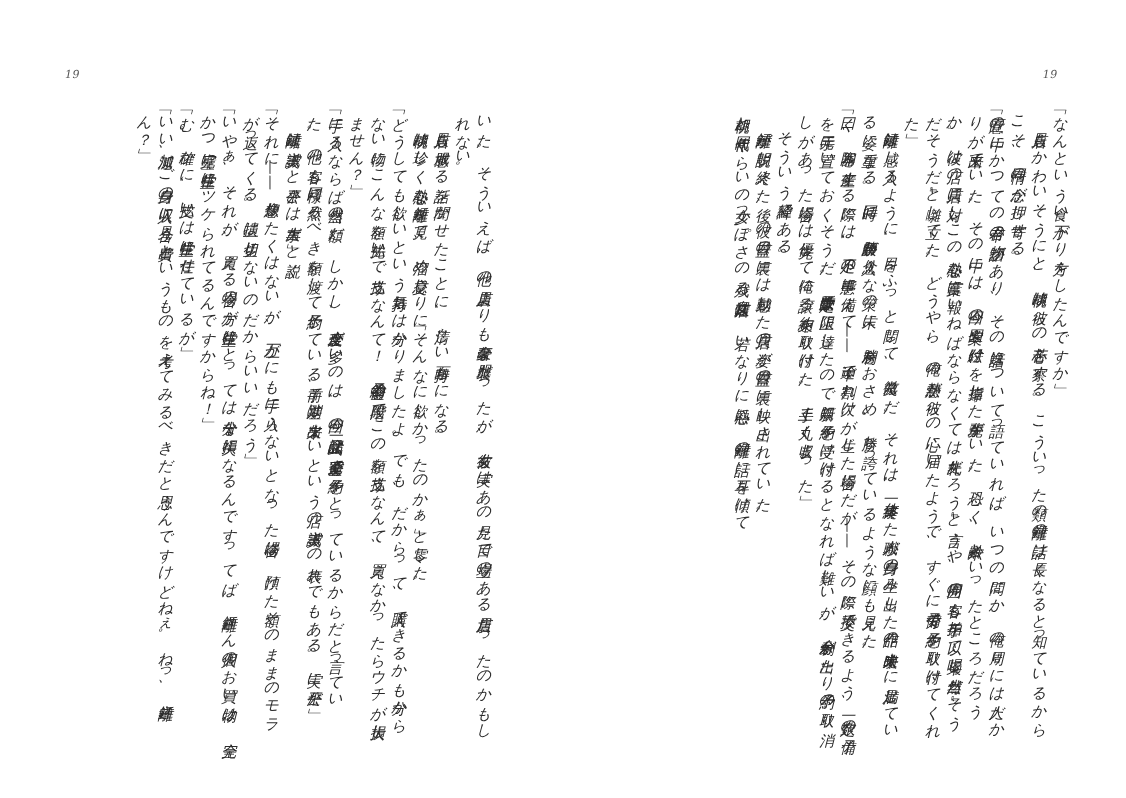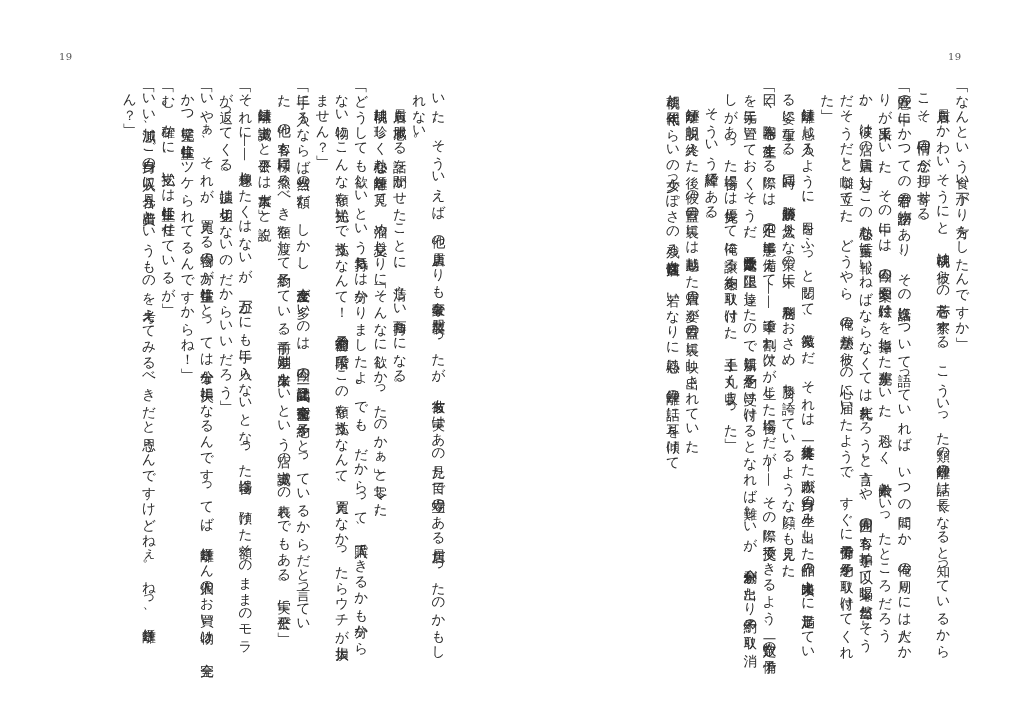--- a/index.html
+++ b/index.html
@@ -16,23 +16,24 @@
       color: #2a2a2a;
     }
     .spread {
       position: absolute;
       left: 0; top: 0;
       width: 1024px;
       height: 725px;
     }
     .page {
       position: absolute;
-      top: 0;
+      top: 12px;
       height: 639px;
       width: 512px;
+      font-style: italic;
     }
     .page.left { left: 0; }
     .page.right { left: 512px; }
     .page-number {
       position: absolute;
       top: 51px;
       font-size: 10px;
       color: #555;
       letter-spacing: 0.5px;
     }

